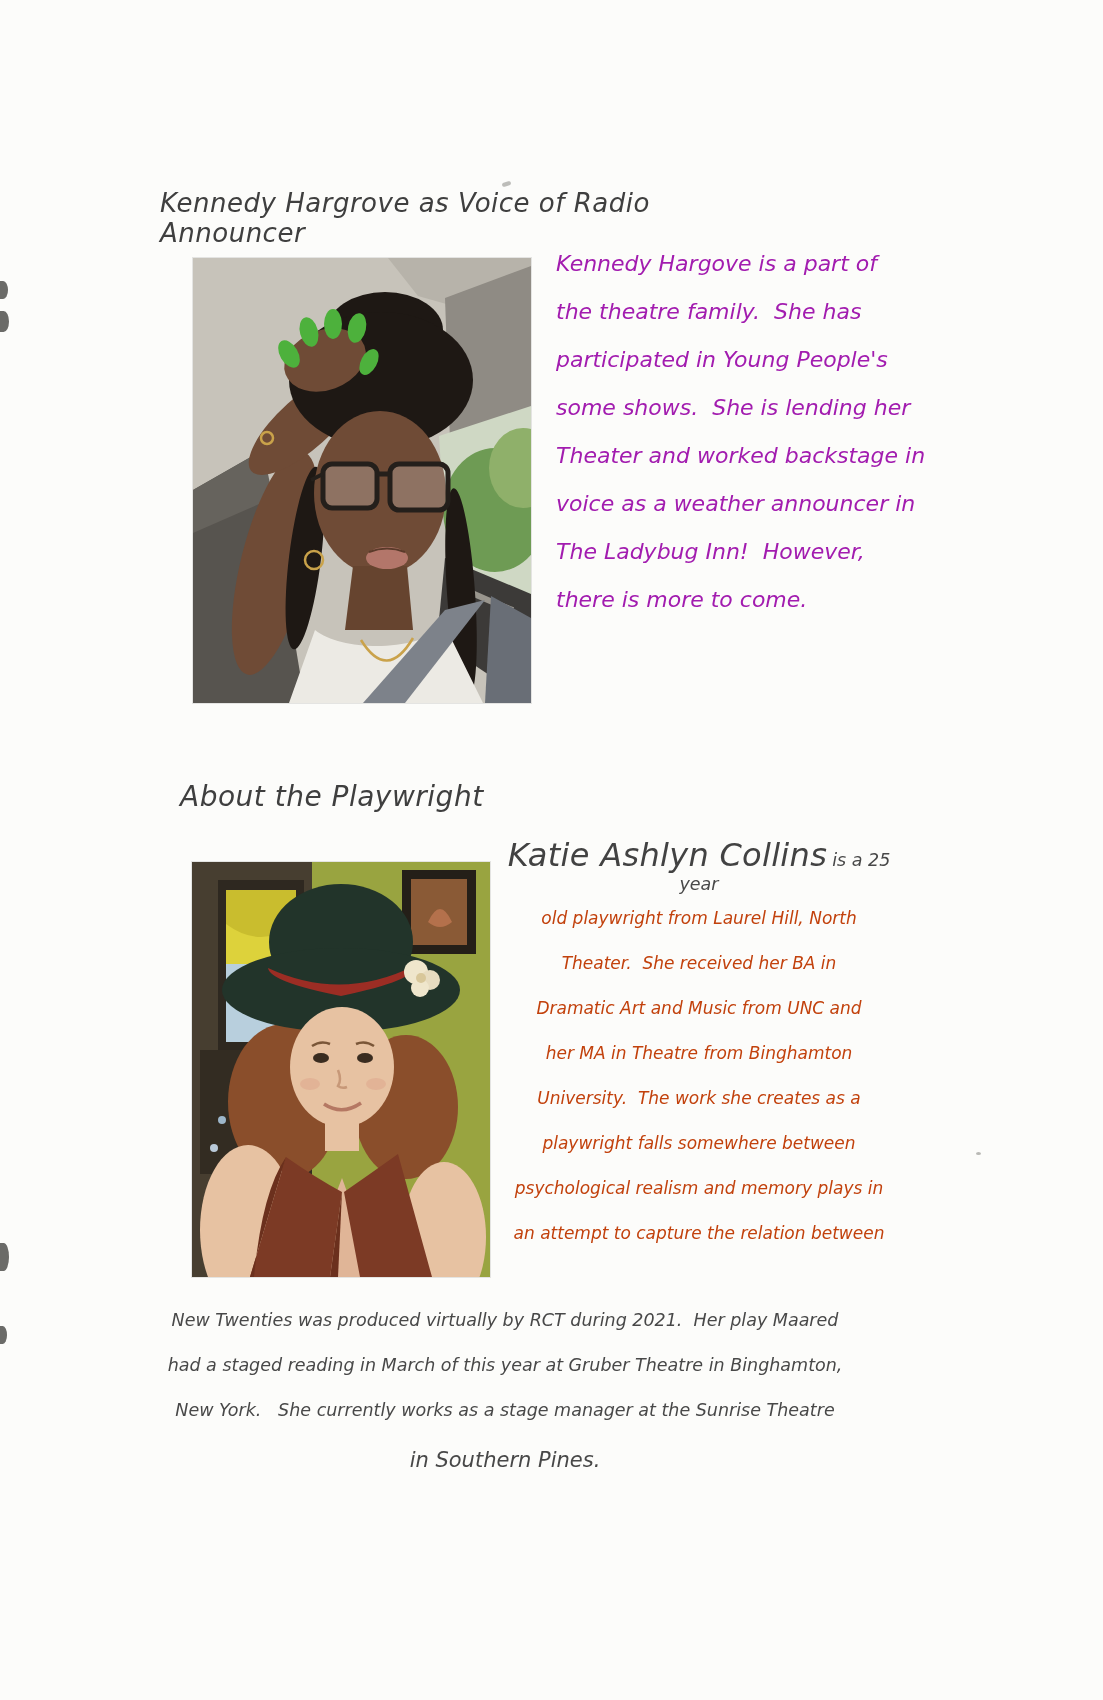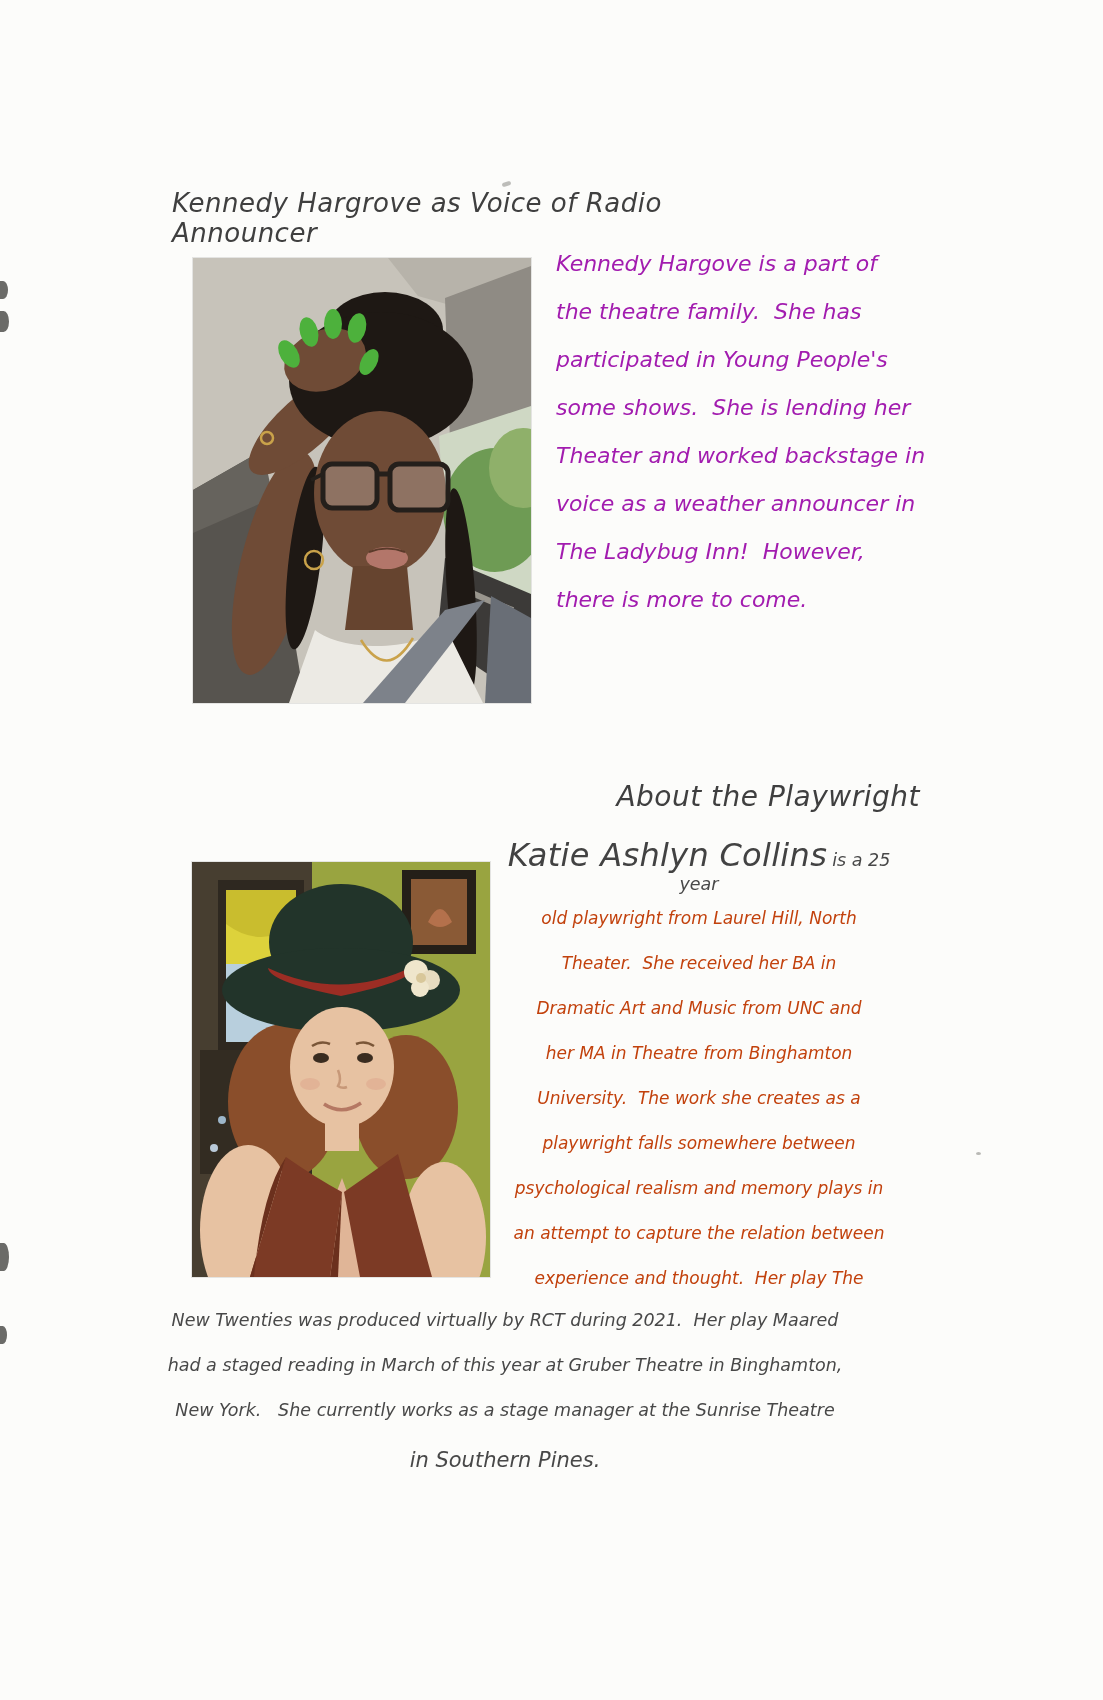--- a/index.html
+++ b/index.html
@@ -8,34 +8,34 @@
     width:1103px;height:1700px;
     margin:0 auto;
     background:#fcfcfa;
     overflow:hidden;
     font-family:"DejaVu Sans", sans-serif;
     font-style:italic;
     color:#454545;
   }
   .script{white-space:pre-wrap;}
   .h1{
-    position:absolute;left:172px;top:188px;width:620px;
+    position:absolute;left:160px;top:188px;width:620px;
     font-size:26px;letter-spacing:.5px;color:#3f3f3f;
   }
   .photo{position:absolute;box-shadow:0 0 0 1px rgba(120,120,115,.18);}
   .photo svg{display:block;}
   .photo1{left:193px;top:258px;width:338px;height:445px;}
   .photo2{left:192px;top:862px;width:298px;height:415px;}
   .col1{
     position:absolute;left:556px;top:240px;width:372px;
     font-size:22px;line-height:48px;color:#a21caf;
   }
   .h2{
     position:absolute;left:180px;top:780px;width:740px;
-    text-align:right;font-size:28px;color:#3f3f3f;letter-spacing:.5px;
+    text-align:left;font-size:28px;color:#3f3f3f;letter-spacing:.5px;
   }
   .nameline{
     position:absolute;left:488px;top:836px;width:422px;
     text-align:center;color:#484848;
   }
   .nameline .pname{font-size:32px;letter-spacing:.3px;color:#424242;}
   .nameline .prest{font-size:17.5px;}
   .col2{
     position:absolute;left:488px;top:896px;width:422px;
     text-align:center;font-size:17px;line-height:45px;color:#c2410c;
@@ -210,21 +210,20 @@
 
   <div class="col2">
     <div class="script">old playwright from Laurel Hill, North</div>
     <div class="script">Theater.  She received her BA in</div>
     <div class="script">Dramatic Art and Music from UNC and</div>
     <div class="script">her MA in Theatre from Binghamton</div>
     <div class="script">University.  The work she creates as a</div>
     <div class="script">playwright falls somewhere between</div>
     <div class="script">psychological realism and memory plays in</div>
     <div class="script">an attempt to capture the relation between</div>
-    <div class="script">experience and thought.  Her play The</div>
   </div>
 
   <div class="fullblock">
     <div class="script">New Twenties was produced virtually by RCT during 2021.  Her play Maared</div>
     <div class="script">had a staged reading in March of this year at Gruber Theatre in Binghamton,</div>
     <div class="script">New York.   She currently works as a stage manager at the Sunrise Theatre</div>
   </div>
 
   <div class="lastline script">in Southern Pines.</div>
 

